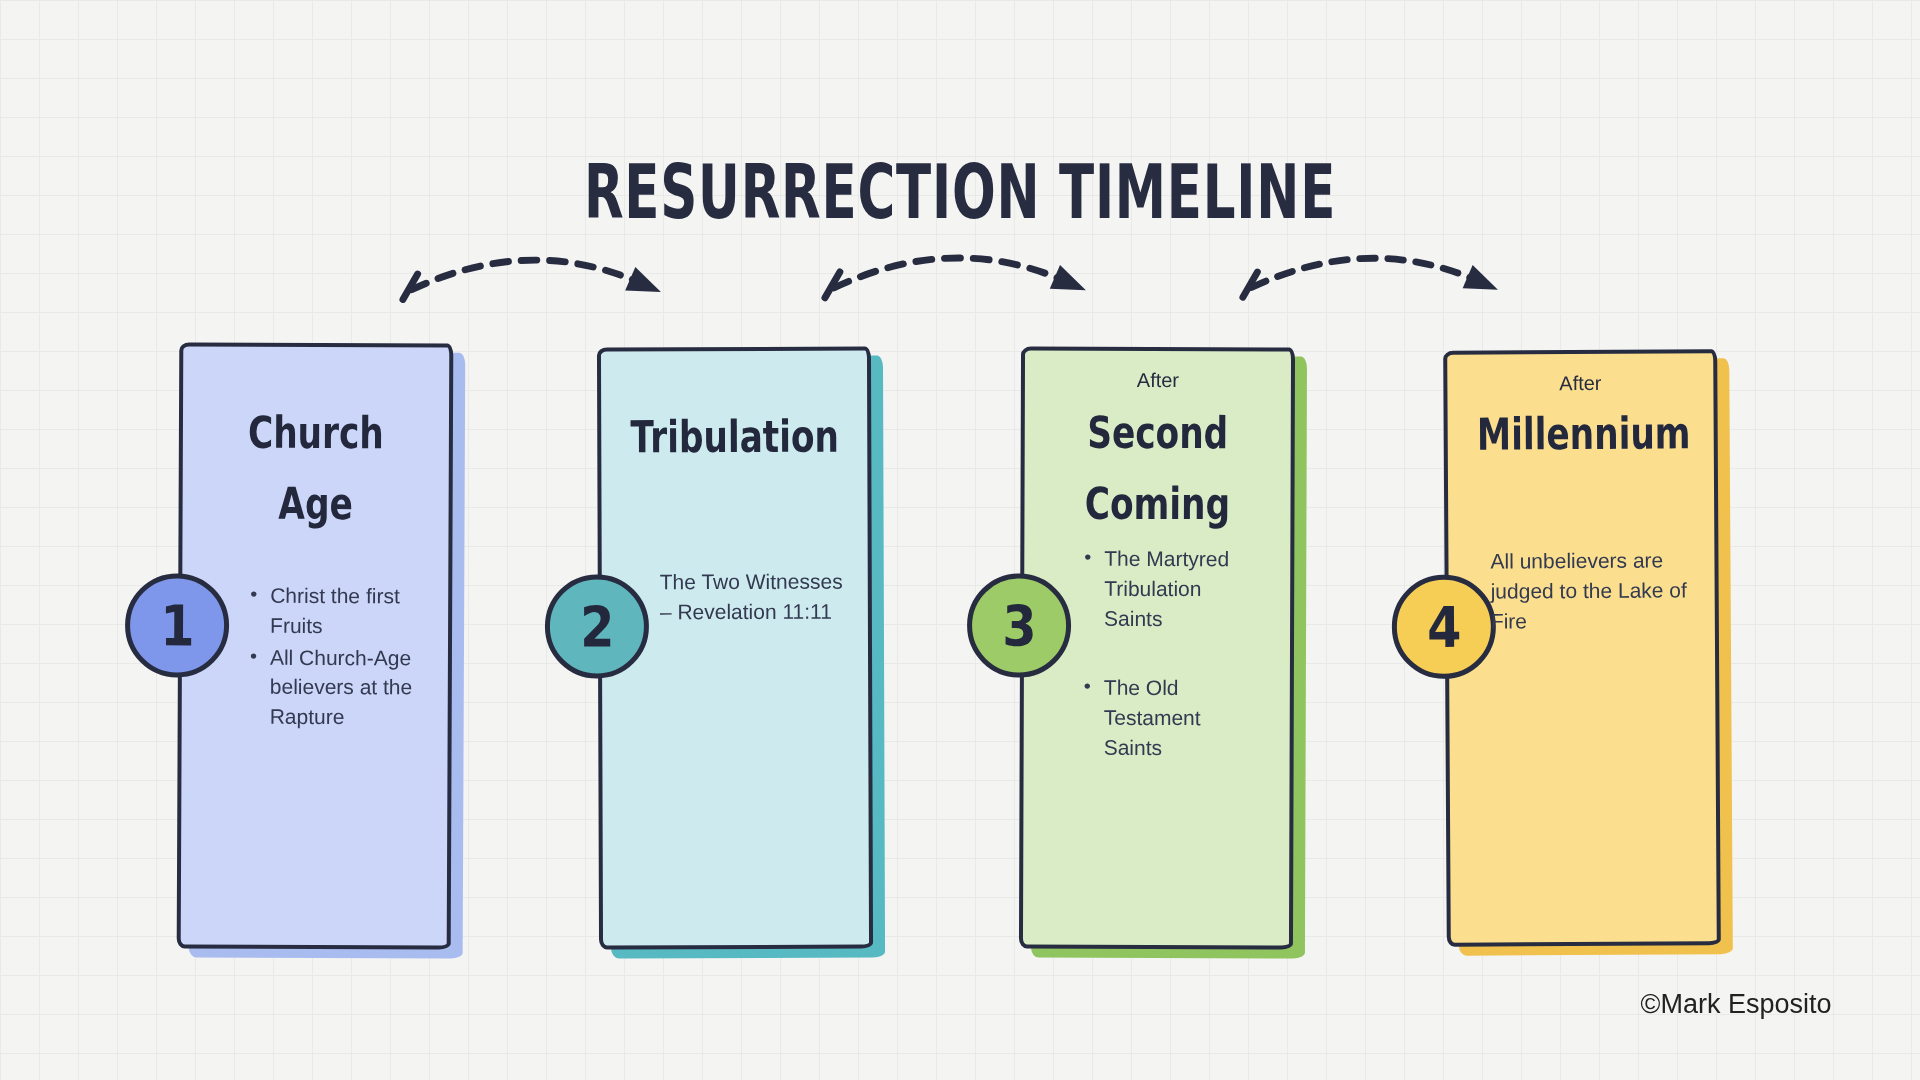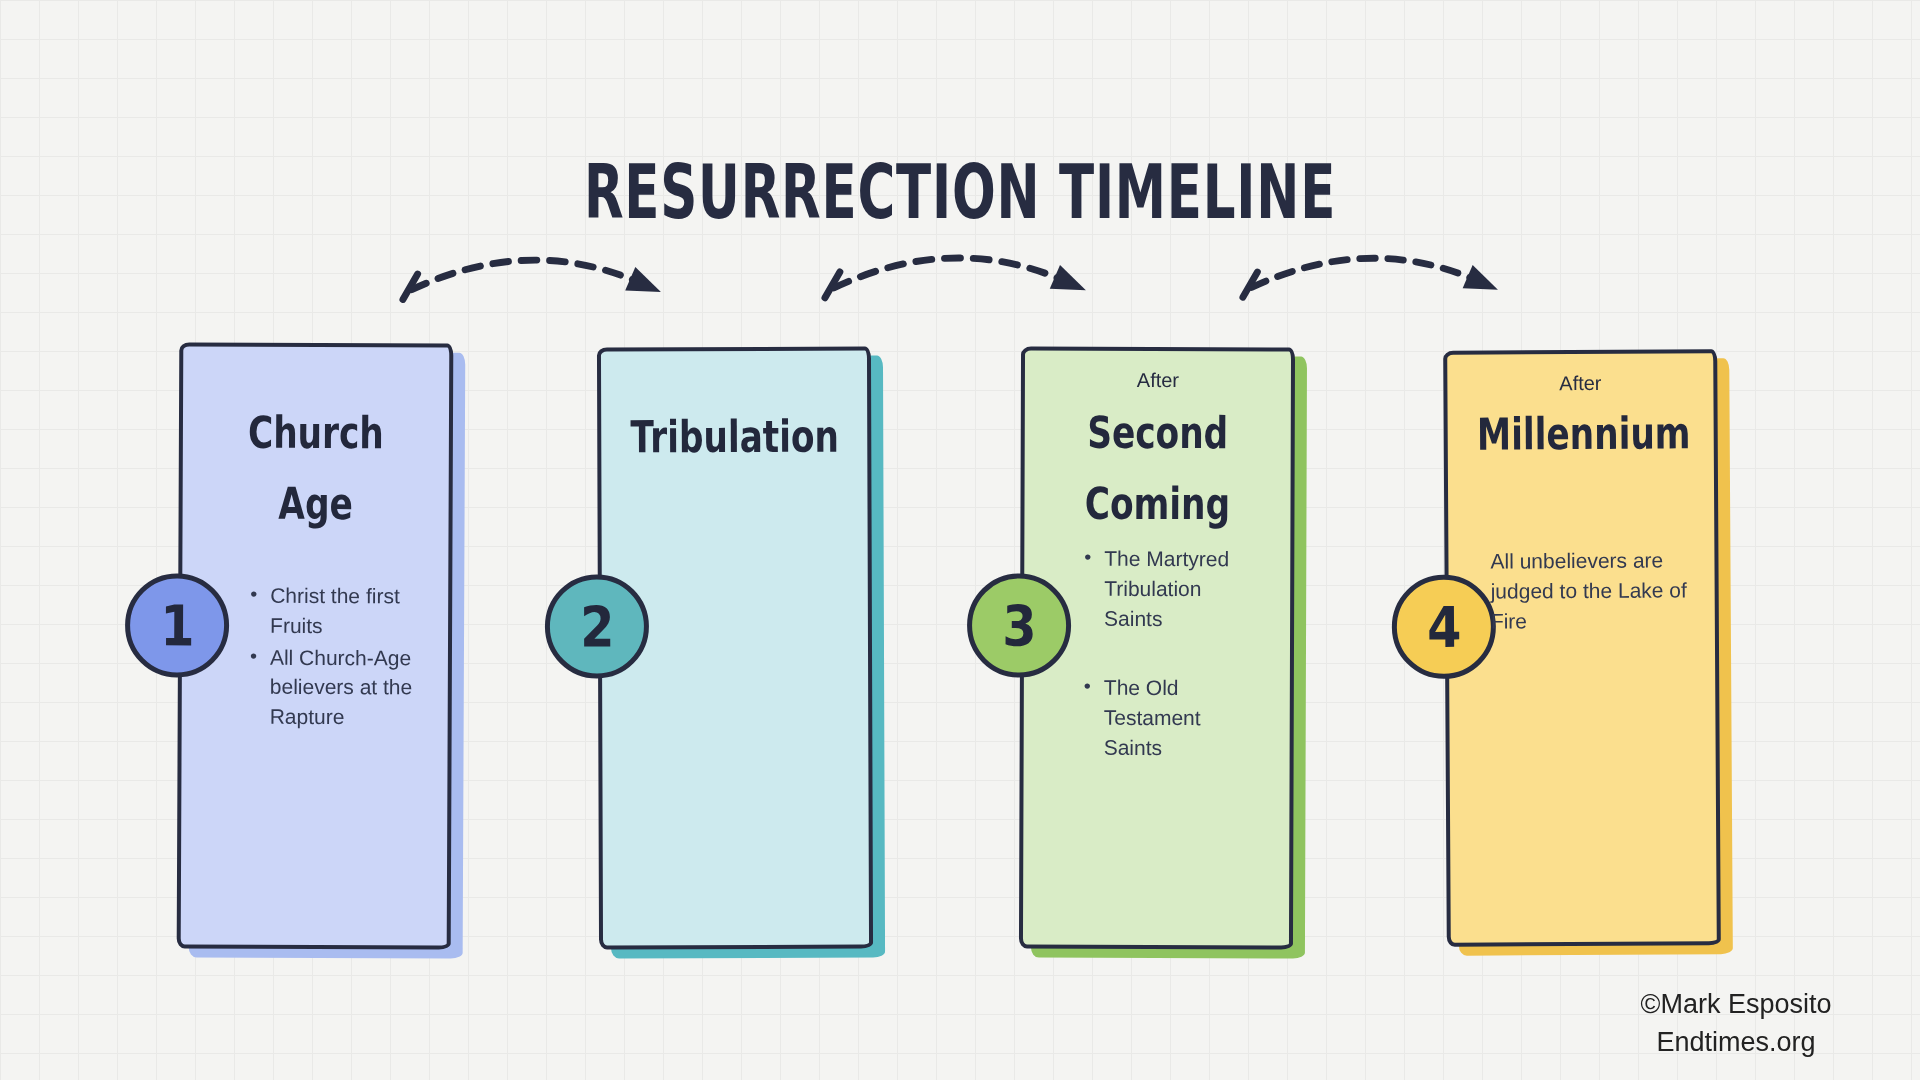--- a/index.html
+++ b/index.html
@@ -132,20 +132,23 @@
     <li>All Church-Age believers at the Rapture</li>
   </ul>
 </section>
 
 <section class="card c2" style="--fill: #cdeaee; --shadow: #57b9c2; --badge: #5fb7bd;">
   <div class="badge">
     <span>2</span>
   </div>
 
   <h2 class="card-title">Tribulation</h2>
+  <ul class="items plain">
+    <li>The Two Witnesses – Revelation 11:11</li>
+  </ul>
 </section>
 
 <section class="card c3" style="--fill: #d9ecc6; --shadow: #8fc45f; --badge: #9ccb67;">
   <div class="badge">
     <span>3</span>
   </div>
   <div class="pre-title">After</div>
   <h2 class="card-title">Second
 Coming</h2>
   <ul class="items bulleted">
@@ -160,14 +163,13 @@
   </div>
   <div class="pre-title">After</div>
   <h2 class="card-title">Millennium</h2>
   <ul class="items plain">
     <li>All unbelievers are judged to the Lake of Fire</li>
   </ul>
 </section>
 
 <div class="attribution">
   <div>©Mark Esposito</div>
-  <div>Endtimes.org</div>
 </div>
 
 </body></html>

